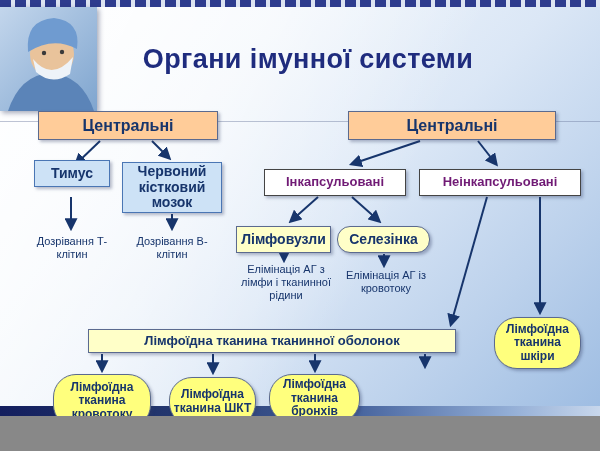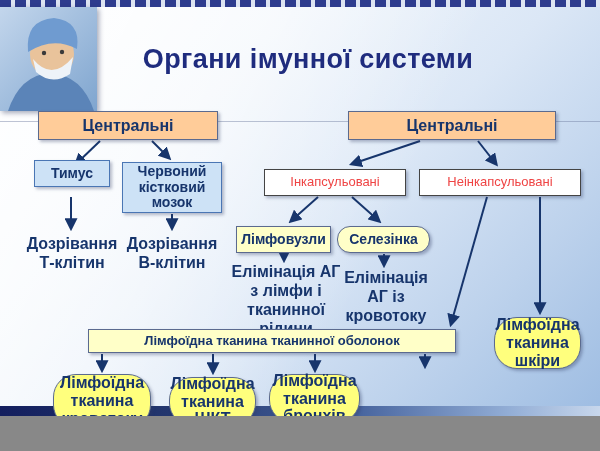--- a/index.html
+++ b/index.html
@@ -18,25 +18,25 @@
     box-shadow:2px 2px 5px rgba(30,40,80,.4);}
   .hline{position:absolute;top:121px;left:0;width:100%;height:1px;background:rgba(110,125,160,.45);}
   .title{position:absolute;top:44px;left:108px;width:400px;text-align:center;
     font-size:27px;font-weight:bold;color:#1F2C7E;letter-spacing:.4px;z-index:2;}
   .arrows{position:absolute;top:0;left:0;z-index:1;pointer-events:none;}
   .box{position:absolute;z-index:2;display:flex;align-items:center;justify-content:center;
     text-align:center;font-weight:bold;color:#17356C;line-height:1.12;
     border:1px solid #5b6a8f;box-shadow:2px 2px 3px rgba(50,60,100,.35);padding:2px;}
   .peach{background:#FFCC99;font-size:16px;}
   .blue{background:#CDE2F6;border-color:#4a76b4;font-size:14px;}
-  .white{background:#ffffff;color:#ef4444;font-weight:400;font-size:13px;border-color:#444;}
+  .white{background:#ffffff;color:#701a75;font-weight:700;font-size:13px;border-color:#444;}
   .pale{background:#FFFFC8;font-size:14px;}
-  .yellow{background:#FFFF7D;font-size:16px;border-radius:23px;}
-  .txt{position:absolute;z-index:2;text-align:center;font-weight:bold;color:#17356C;
-    font-size:16px;line-height:1.18;}
+  .yellow{background:#FFFF7D;font-size:12px;border-radius:23px;}
+  .txt{position:absolute;z-index:2;text-align:center;font-weight:normal;color:#17356C;
+    font-size:11px;line-height:1.18;}
 
   #n-central{left:38px;top:111px;width:180px;height:29px;}
   #n-peripheral{left:348px;top:111px;width:208px;height:29px;}
   #n-thymus{left:34px;top:160px;width:76px;height:27px;}
   #n-bone{left:122px;top:162px;width:100px;height:51px;}
   #n-encaps{left:264px;top:169px;width:142px;height:27px;}
   #n-nonencaps{left:419px;top:169px;width:162px;height:27px;}
   #n-lymph{left:236px;top:226px;width:95px;height:27px;}
   #n-spleen{left:337px;top:226px;width:93px;height:27px;border-radius:13px;}
   #t-tmat{left:24px;top:235px;width:96px;}

